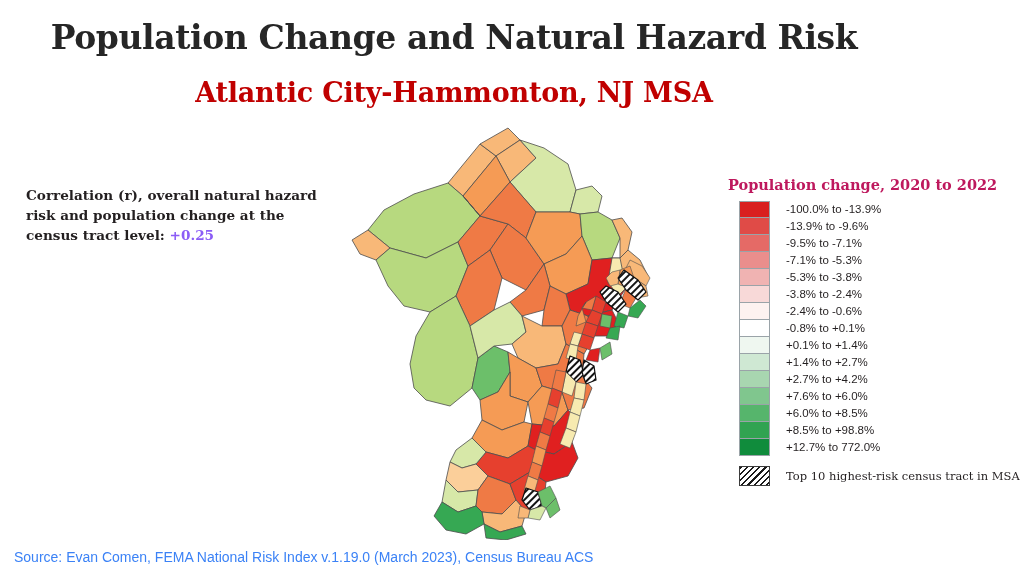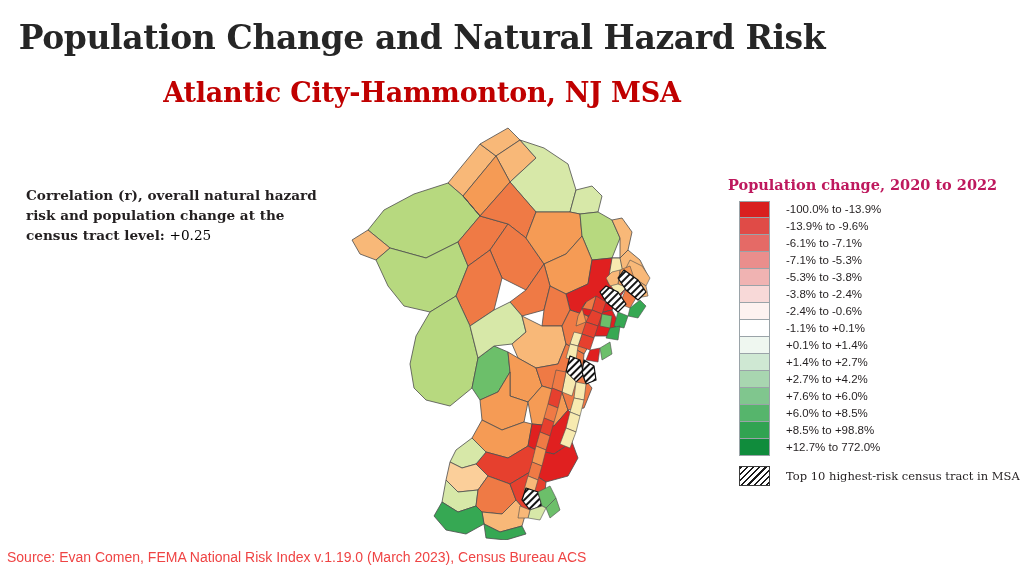--- a/index.html
+++ b/index.html
@@ -16,20 +16,21 @@
     color: #231f20;
   }
 
   
   #title-block {
     position: absolute;
     left: 0;
     top: 18px;
     width: 844px;
     text-align: center;
+    padding-left: 32px;
   }
   #main-title {
     font-family: "DejaVu Serif", "Liberation Serif", serif;
     font-weight: bold;
     font-size: 33px;
     line-height: 40px;
     letter-spacing: -0.4px;
     color: #262626;
     white-space: nowrap;
   }
@@ -50,22 +51,22 @@
     left: 26px;
     top: 185px;
     width: 300px;
     font-family: "DejaVu Serif", "Liberation Serif", serif;
     font-weight: bold;
     font-size: 13.6px;
     line-height: 20px;
     color: #231f20;
   }
   #correlation-value {
-    color: #000000;
-    font-weight: normal;
+    color: #8b5cf6;
+    font-weight: bold;
   }
 
   
   #map-wrap {
     position: absolute;
     left: 330px;
     top: 120px;
     width: 370px;
     height: 420px;
   }
@@ -143,26 +144,26 @@
     font-size: 11.5px;
     line-height: 20px;
     color: #231f20;
     margin-left: 16px;
     white-space: nowrap;
   }
 
   
   #source-line {
     position: absolute;
-    left: 7px;
+    left: 14px;
     top: 548px;
     font-family: "Liberation Sans", "DejaVu Sans", sans-serif;
     font-size: 14px;
     line-height: 18px;
-    color: #ef4444;
+    color: #3b82f6;
     white-space: nowrap;
   }
 </style>
 </head>
 <body>
 
 <div id="title-block">
   <div id="main-title">Population Change and Natural Hazard Risk</div>
   <div id="subtitle">Atlantic City-Hammonton, NJ MSA</div>
 </div>
@@ -306,41 +307,41 @@
       <div class="legend-row">
         <div class="legend-swatch" style="background-color: rgb(217, 31, 31);"></div>
         <div class="legend-label">-100.0% to -13.9%</div>
       </div>
       <div class="legend-row">
         <div class="legend-swatch" style="background-color: rgb(224, 75, 71);"></div>
         <div class="legend-label">-13.9% to -9.6%</div>
       </div>
       <div class="legend-row">
         <div class="legend-swatch" style="background-color: rgb(229, 106, 102);"></div>
-        <div class="legend-label">-6.1% to -7.1%</div>
+        <div class="legend-label">-9.5% to -7.1%</div>
       </div>
       <div class="legend-row">
         <div class="legend-swatch" style="background-color: rgb(234, 142, 140);"></div>
         <div class="legend-label">-7.1% to -5.3%</div>
       </div>
       <div class="legend-row">
         <div class="legend-swatch" style="background-color: rgb(240, 179, 178);"></div>
         <div class="legend-label">-5.3% to -3.8%</div>
       </div>
       <div class="legend-row">
         <div class="legend-swatch" style="background-color: rgb(248, 217, 216);"></div>
         <div class="legend-label">-3.8% to -2.4%</div>
       </div>
       <div class="legend-row">
         <div class="legend-swatch" style="background-color: rgb(253, 242, 240);"></div>
         <div class="legend-label">-2.4% to -0.6%</div>
       </div>
       <div class="legend-row">
         <div class="legend-swatch" style="background-color: rgb(255, 255, 255);"></div>
-        <div class="legend-label">-1.1% to +0.1%</div>
+        <div class="legend-label">-0.8% to +0.1%</div>
       </div>
       <div class="legend-row">
         <div class="legend-swatch" style="background-color: rgb(239, 247, 240);"></div>
         <div class="legend-label">+0.1% to +1.4%</div>
       </div>
       <div class="legend-row">
         <div class="legend-swatch" style="background-color: rgb(207, 232, 211);"></div>
         <div class="legend-label">+1.4% to +2.7%</div>
       </div>
       <div class="legend-row">

